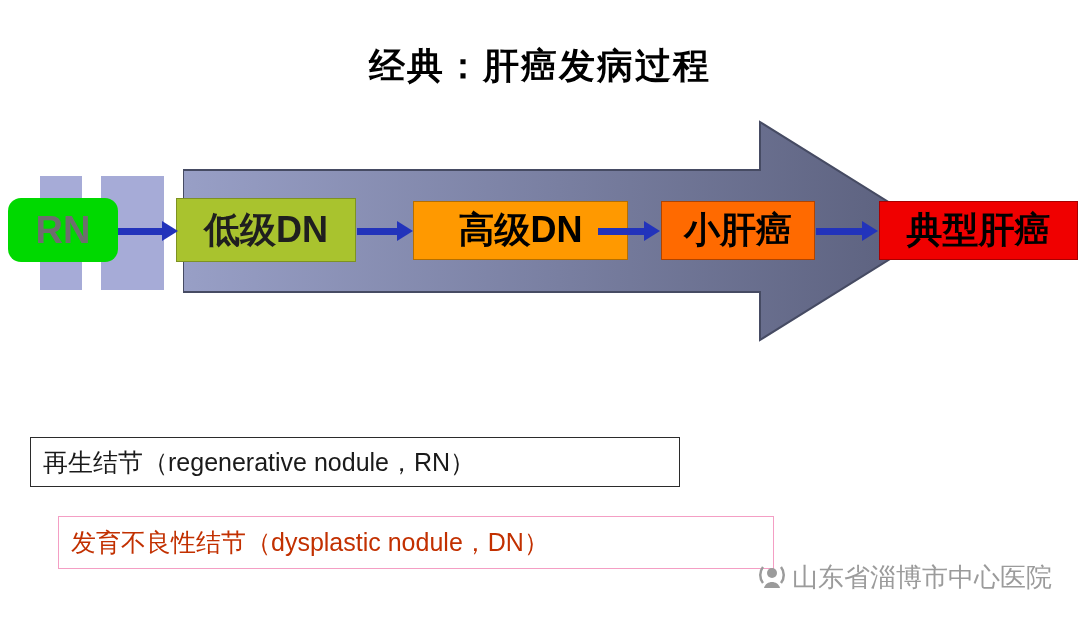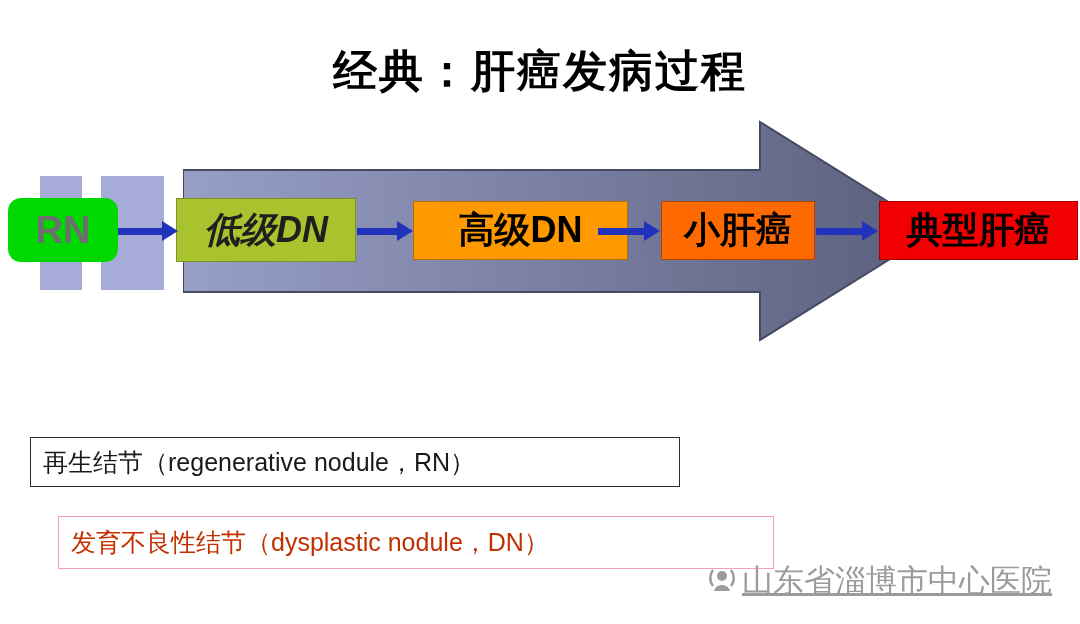--- a/index.html
+++ b/index.html
@@ -9,21 +9,21 @@
     font-family: "Liberation Sans", sans-serif;
     overflow: hidden;
     position: relative;
   }
   .slide { position: absolute; inset: 0; }
 
   .title {
     position: absolute;
     top: 42px; left: 0; width: 100%;
     text-align: center;
-    font-size: 44px;
+    font-size: 36px;
     font-weight: bold;
     color: #000000;
     letter-spacing: 2px;
   }
 
   
   .tail-bar { position: absolute; z-index: 1; }
   .tail-bar.b1 { left: 40px;  top: 176px; width: 42px; height: 114px; }
   .tail-bar.b2 { left: 101px; top: 176px; width: 63px; height: 114px; }
 
@@ -33,21 +33,21 @@
     position: absolute;
     z-index: 3;
     display: flex;
     align-items: center;
     justify-content: center;
     font-weight: bold;
     font-size: 36px;
     white-space: nowrap;
   }
   .stage.s0 { left: 8px;   top: 198px; width: 110px; height: 64px; font-size: 38px; }
-  .stage.s1 { left: 176px; top: 198px; width: 180px; height: 64px; border: 1px solid #7d9222; font-style: italic; }
+  .stage.s1 { left: 176px; top: 198px; width: 180px; height: 64px; border: 1px solid #7d9222; }
   .stage.s2 { left: 413px; top: 201px; width: 215px; height: 59px; border: 1px solid #b56f00; }
   .stage.s3 { left: 661px; top: 201px; width: 154px; height: 59px; border: 1px solid #b04400; }
   .stage.s4 { left: 879px; top: 201px; width: 199px; height: 59px; border: 1px solid #a80000; }
 
   .connector {
     position: absolute;
     top: 221px;
     height: 20px;
     z-index: 4;
     display: flex;
@@ -75,22 +75,21 @@
   }
   .legend-box.l0 { left: 30px; top: 437px; width: 650px; height: 50px; border: 1px solid; }
   .legend-box.l1 { left: 30px; top: 516px; width: 716px; height: 53px; border: 1px solid; }
 
   .watermark {
     position: absolute;
     right: 28px; top: 560px;
     display: flex;
     align-items: center;
     gap: 4px;
-    font-size: 31px;
-    text-decoration: underline;
+    font-size: 26px;
   }
   .watermark svg { width: 32px; height: 32px; }
 </style>
 </head>
 <body>
 
 <div class="slide">
 
   <div class="title">经典：肝癌发病过程</div>
 

